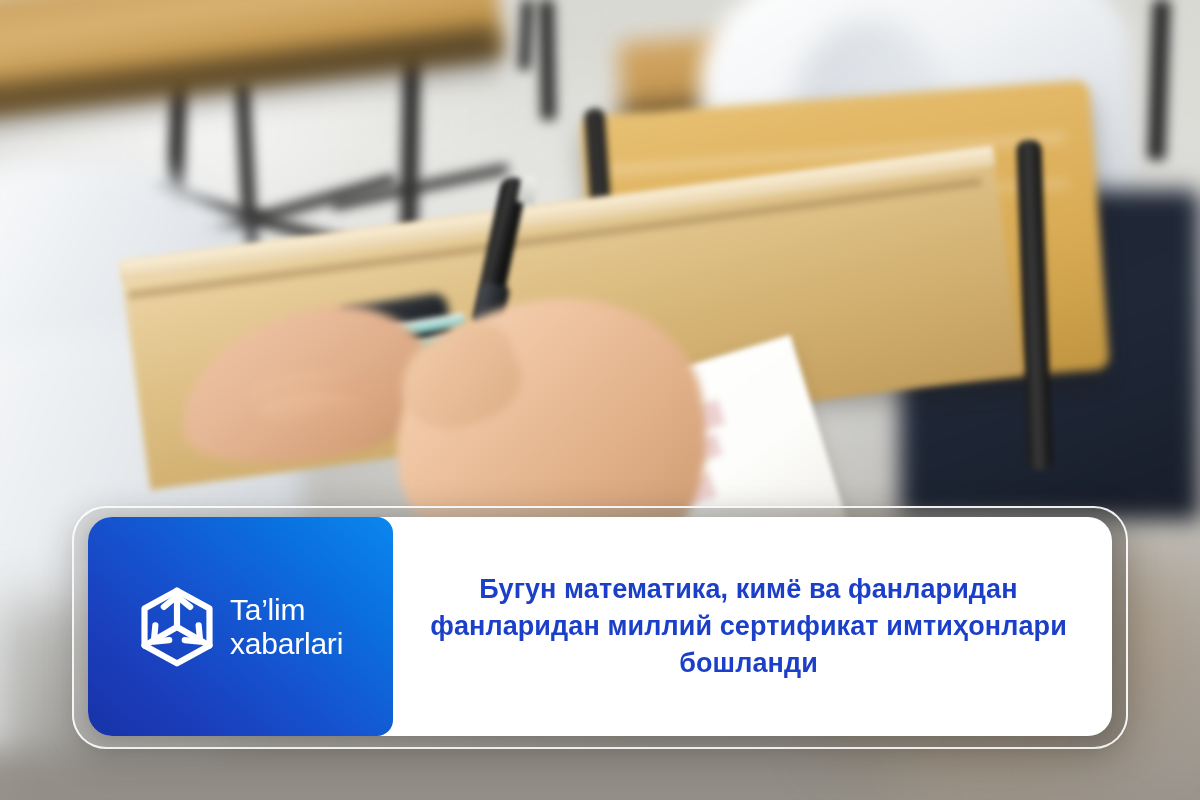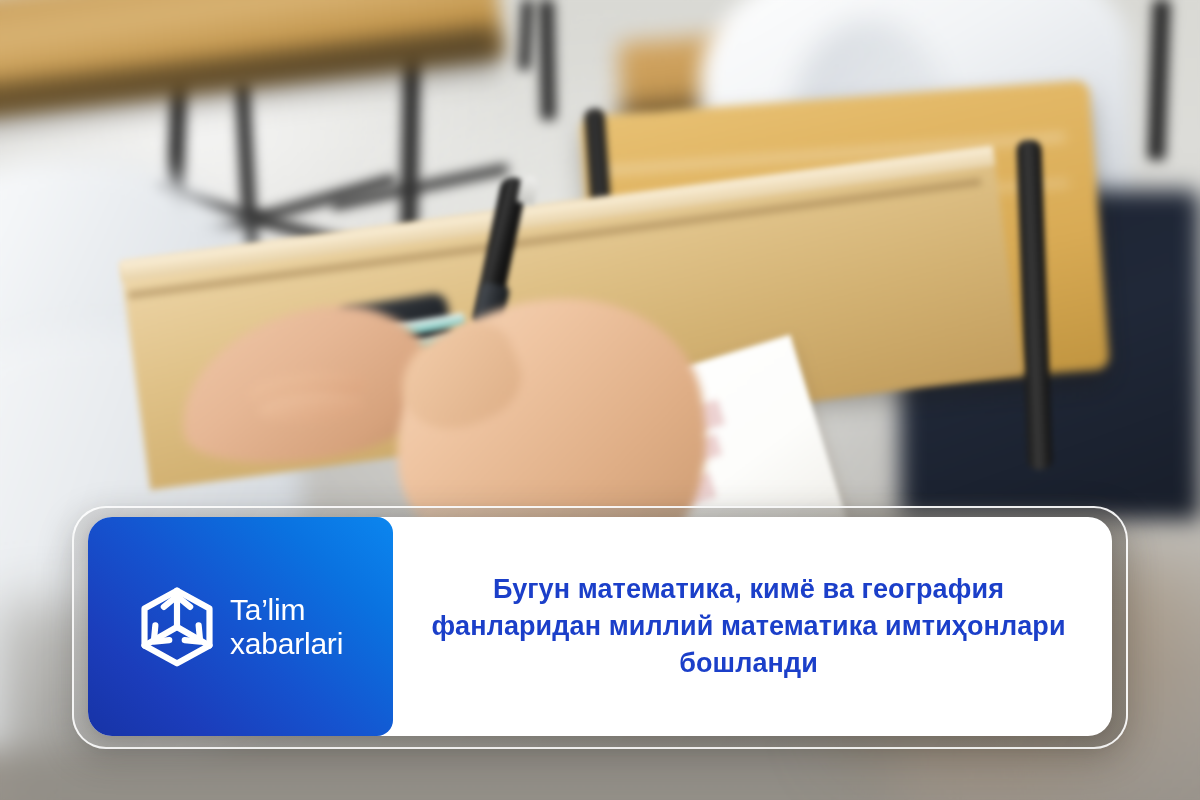--- a/index.html
+++ b/index.html
@@ -498,18 +498,18 @@
             <path d="M22 51 L20 72 L40 70"></path>
             <path d="M78 51 L80 72 L60 70"></path>
           </g>
         </svg>
       </span>
       <span class="logo-wordmark">Ta’lim
 xabarlari</span>
     </div>
 
     <div class="headline-wrap">
-      <h1 class="headline">Бугун математика, кимё ва география фанларидан миллий математика имтиҳонлари бошланди</h1>
+      <h1 class="headline">Бугун математика, кимё ва фанларидан фанларидан миллий сертификат имтиҳонлари бошланди</h1>
     </div>
 
   </div>
 
 </div>
 
 </body></html>

